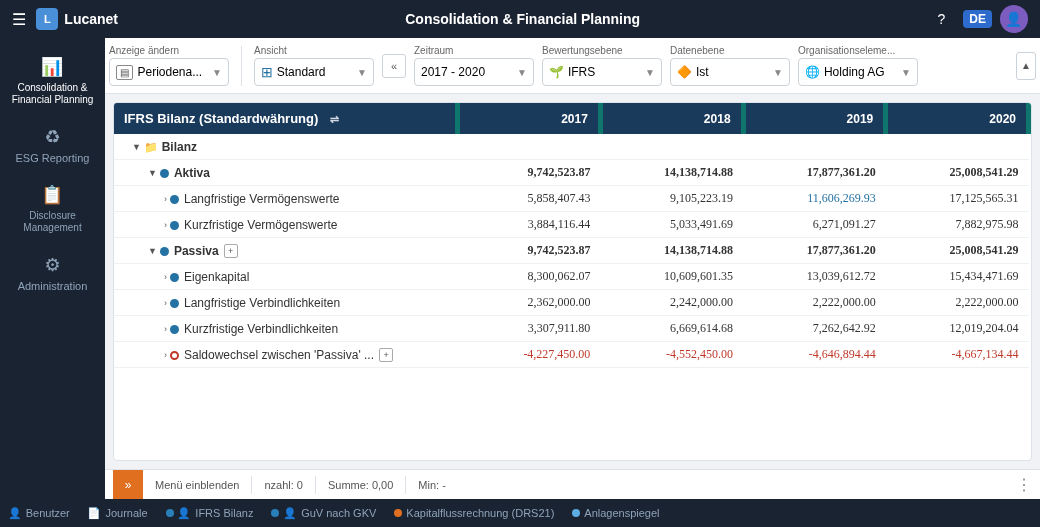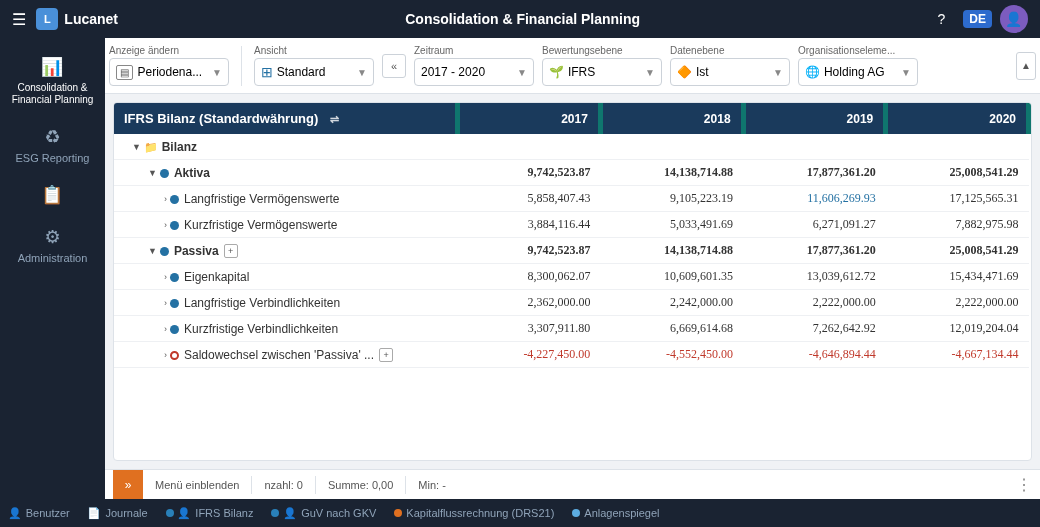--- a/index.html
+++ b/index.html
@@ -86,20 +86,21 @@
     <div class="sidebar-item active">
       <span class="sidebar-item-icon">📊</span>
       <span style="font-size:10px;line-height:1.2">Consolidation &amp; Financial Planning</span>
     </div>
     <div class="sidebar-item">
       <span class="sidebar-item-icon">♻</span>
       <span>ESG Reporting</span>
     </div>
     <div class="sidebar-item">
       <span class="sidebar-item-icon">📋</span>
+      <span style="font-size:10px;line-height:1.2">Disclosure Management</span>
     </div>
     <div class="sidebar-item">
       <span class="sidebar-item-icon">⚙</span>
       <span>Administration</span>
     </div>
   </div>
 
   <div class="content">
 
     <div class="filter-bar">

